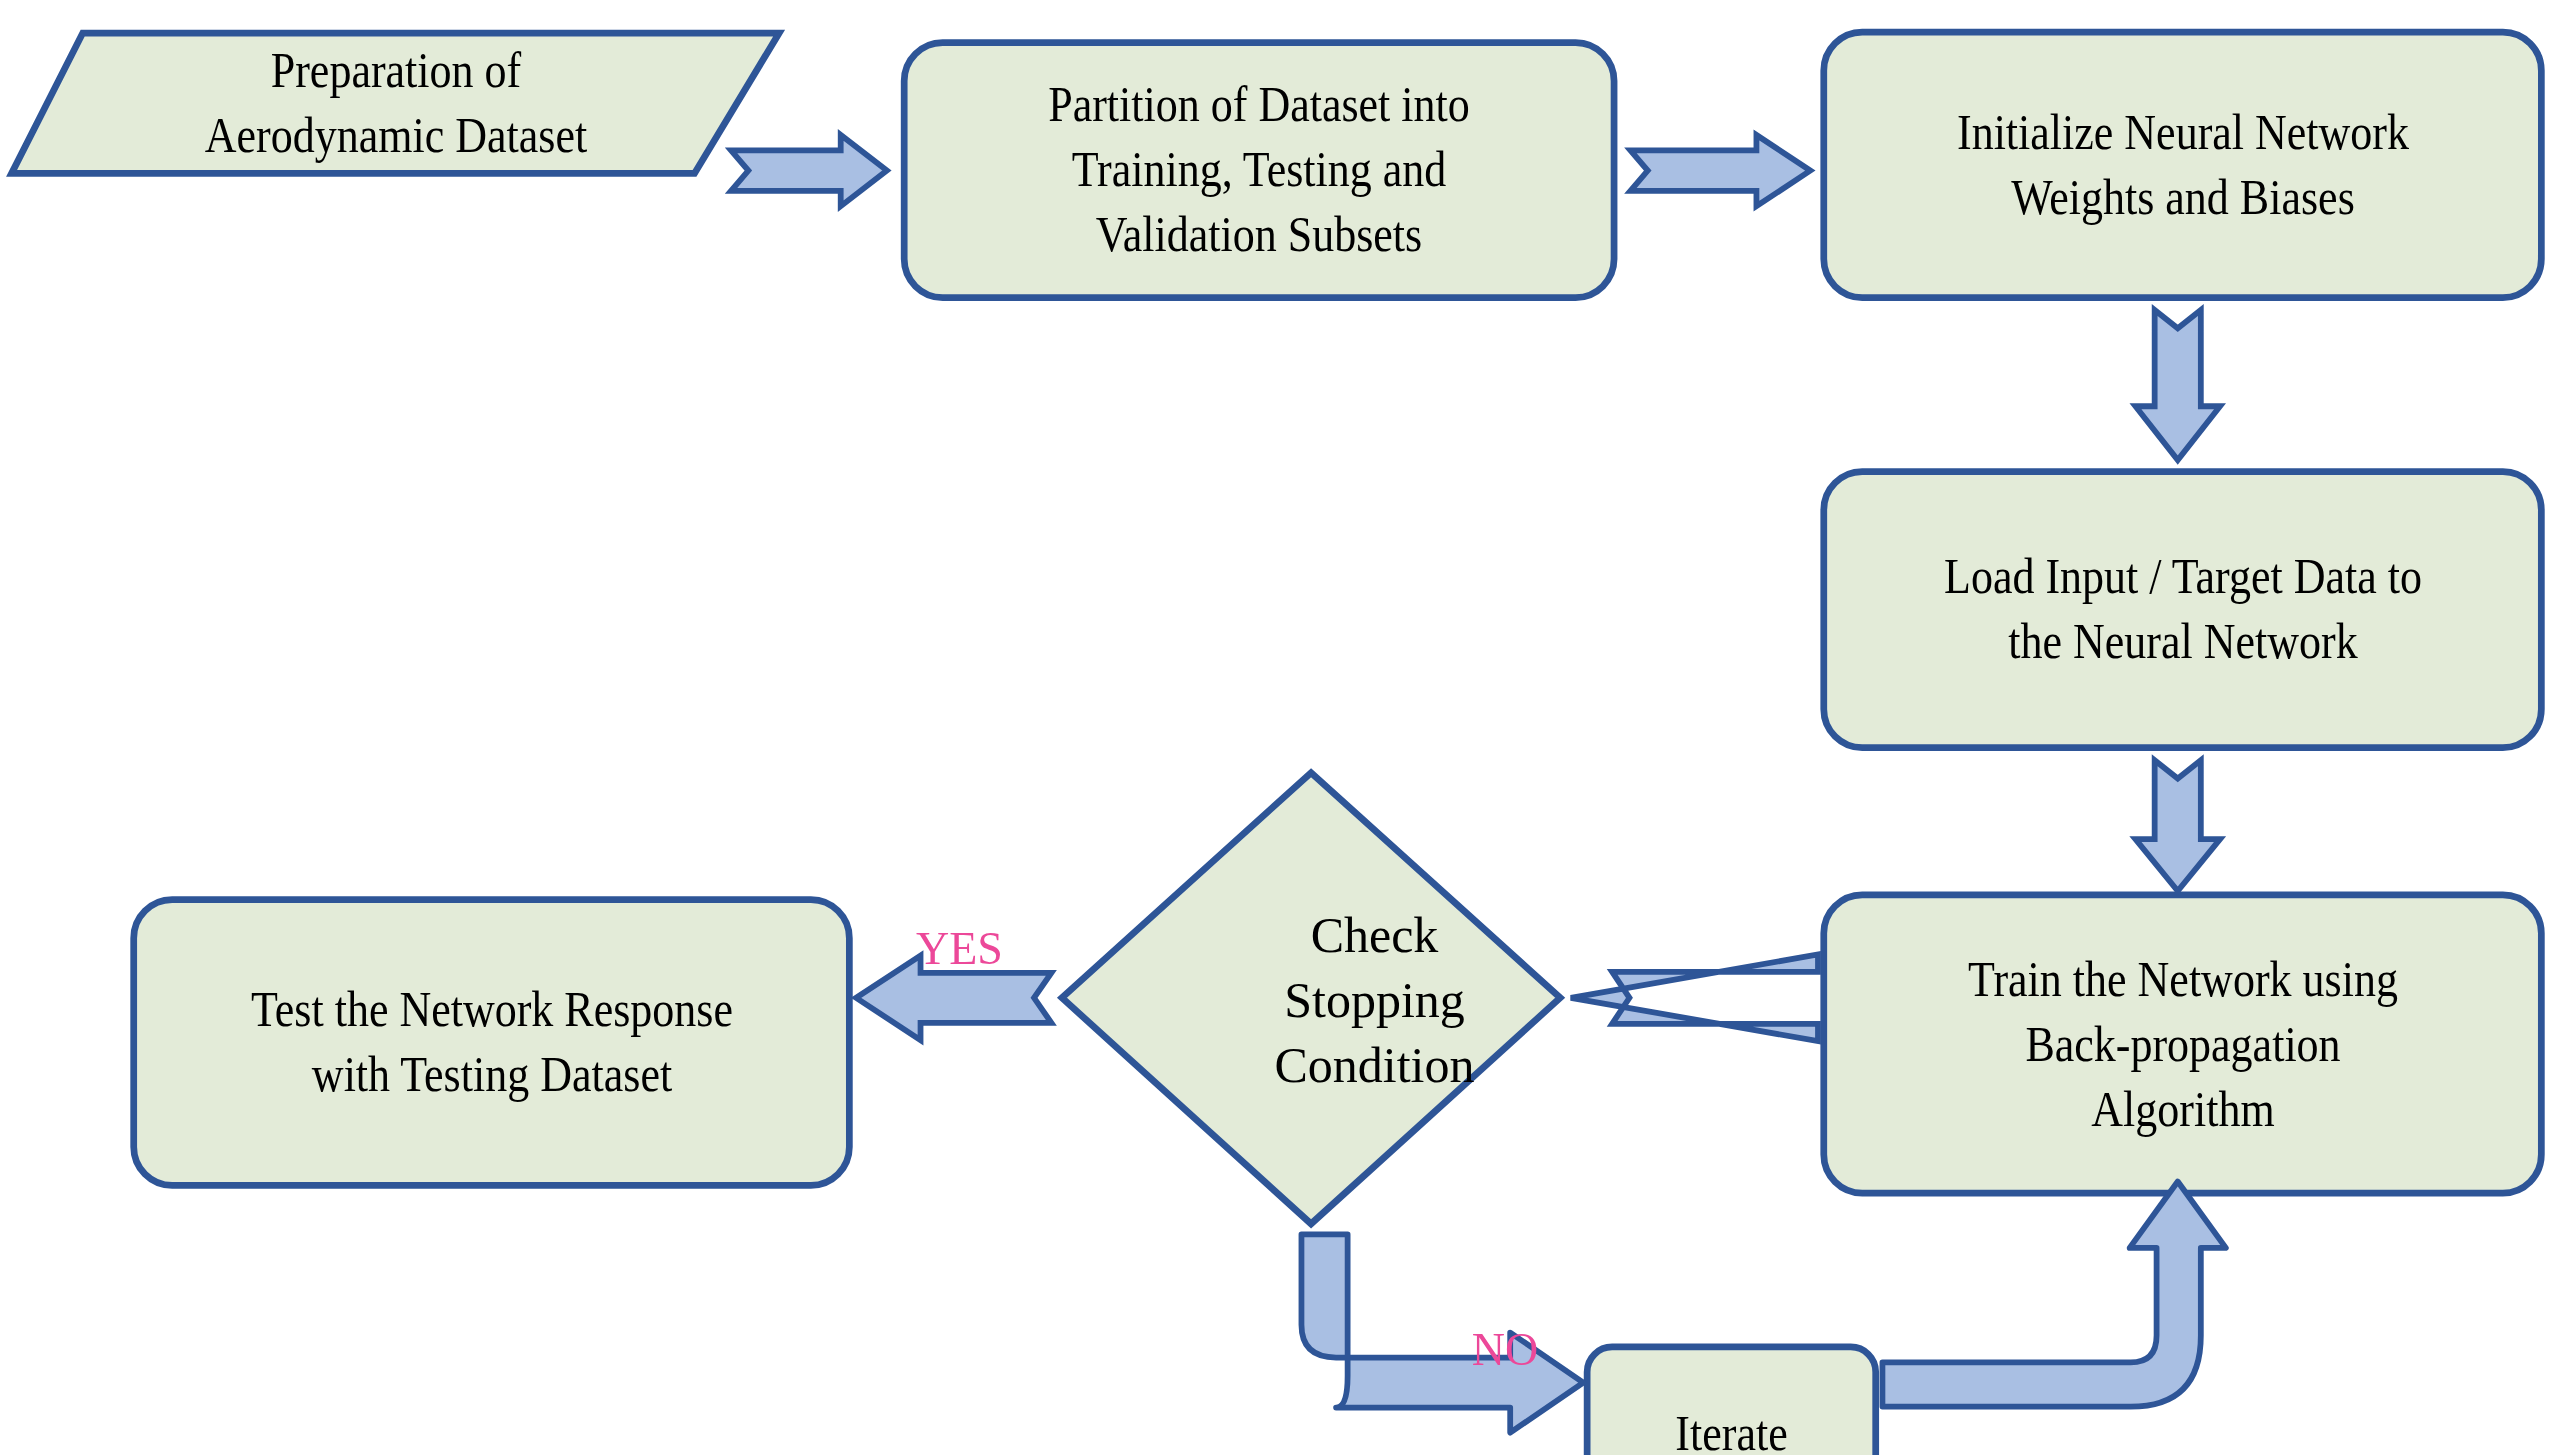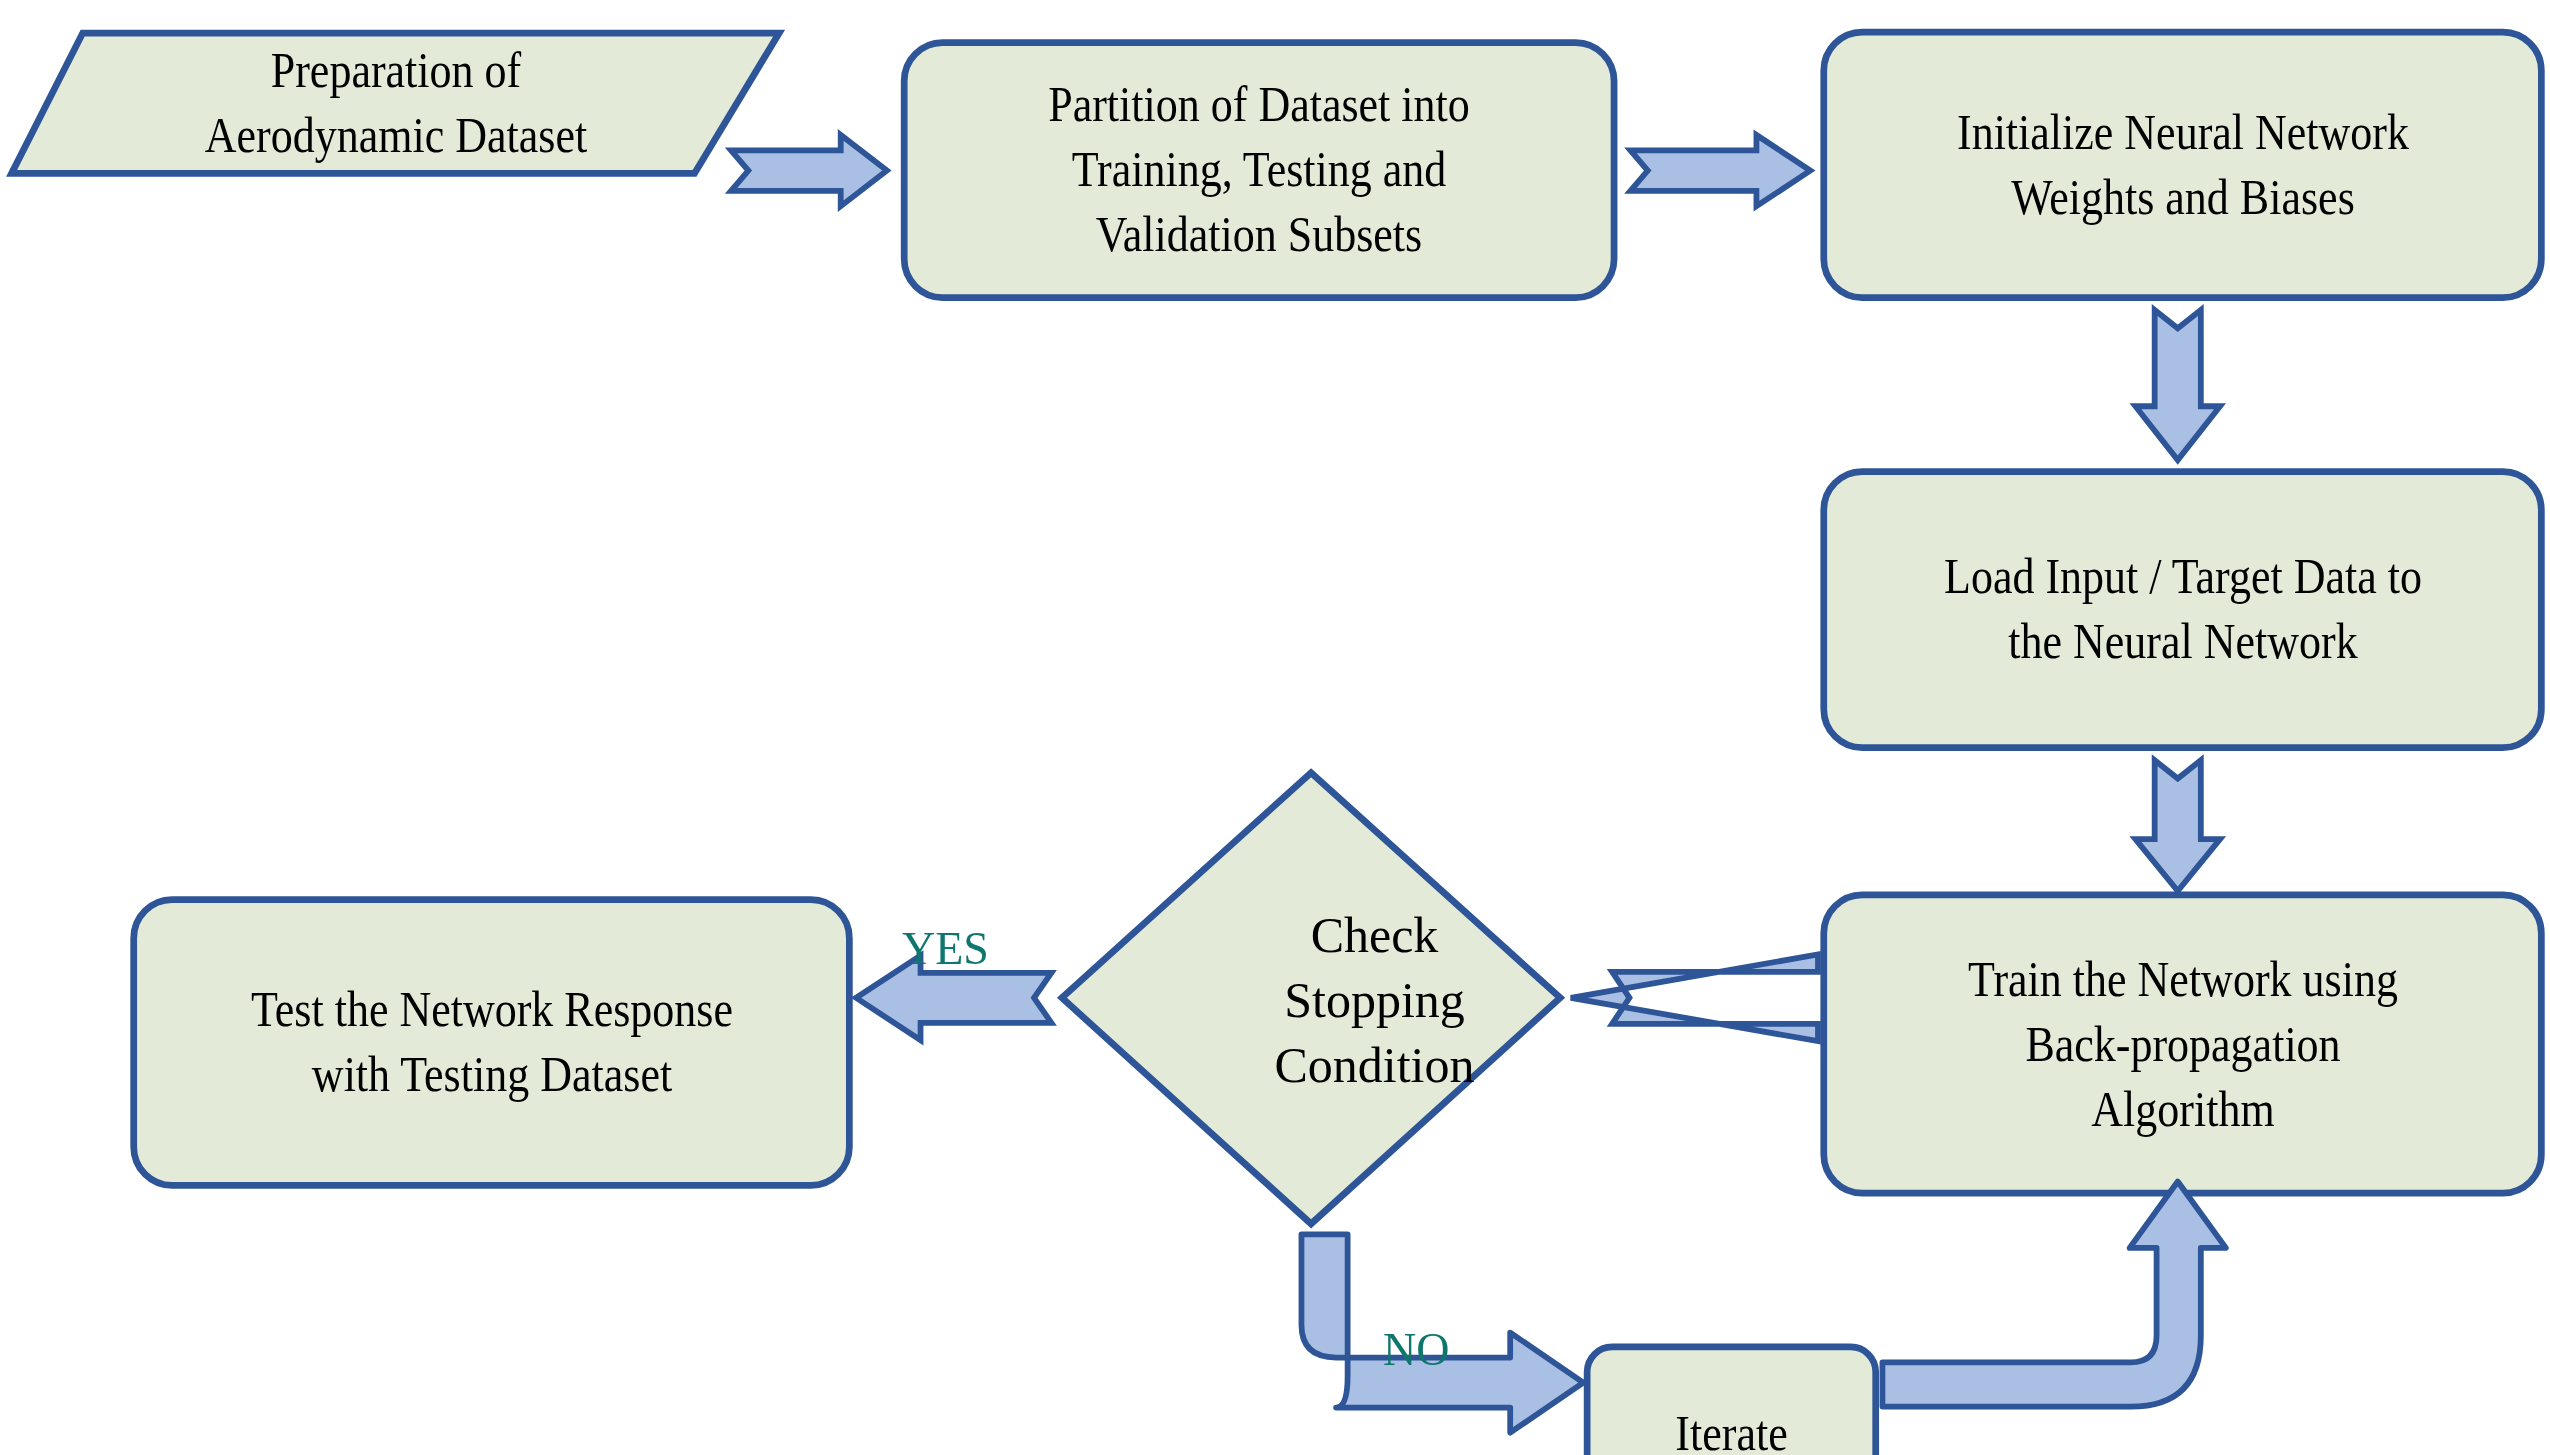--- a/index.html
+++ b/index.html
@@ -39,23 +39,24 @@
   }
   .label-condensed {
     font-size: 50px;
     transform: scaleX(0.88);
   }
   .label-plain {
     font-size: 50px;
   }
   .edge-label {
     position: absolute;
-    color: #0f766e;
+    color: #ec4899;
     font-family: "Liberation Serif", "DejaVu Serif", serif;
     font-size: 46px;
+    text-align: center;
     white-space: nowrap;
   }
   .hit {
     position: absolute;
     background: transparent;
   }
 </style>
 </head>
 <body>
 
@@ -140,21 +141,21 @@
 Stopping
 Condition</div>
 
   <div class="node-label label-condensed" style="left:134px; top:899px; width:716px; height:286px;">Test the Network Response
 with Testing Dataset</div>
 
   <div class="node-label label-condensed" style="left:1587px;top:1347px;width:289px; height:173px;">Iterate</div>
 
   <div class="edge-label" style="left:902px; top:922px; width:115px;">YES</div>
 
-  <div class="edge-label" style="left:1383px;top:1323px;width:106px;">NO</div>
+  <div class="edge-label" style="left:1452px;top:1323px;width:106px;">NO</div>
 
   <div class="hit" style="left:11.5px;  top:33px;  width:768px; height:140px;"></div>
   <div class="hit" style="left:904px; top:42px;  width:710px; height:255px;"></div>
   <div class="hit" style="left:1824px;top:32px;  width:718px; height:266px;"></div>
   <div class="hit" style="left:1824px;top:471px; width:718px; height:276px;"></div>
   <div class="hit" style="left:1824px;top:895px; width:718px; height:298px;"></div>
   <div class="hit" style="left:1062px;top:772px; width:498px; height:451px;"></div>
   <div class="hit" style="left:134px; top:899px; width:716px; height:286px;"></div>
   <div class="hit" style="left:1587px;top:1347px;width:289px; height:173px;"></div>
 

